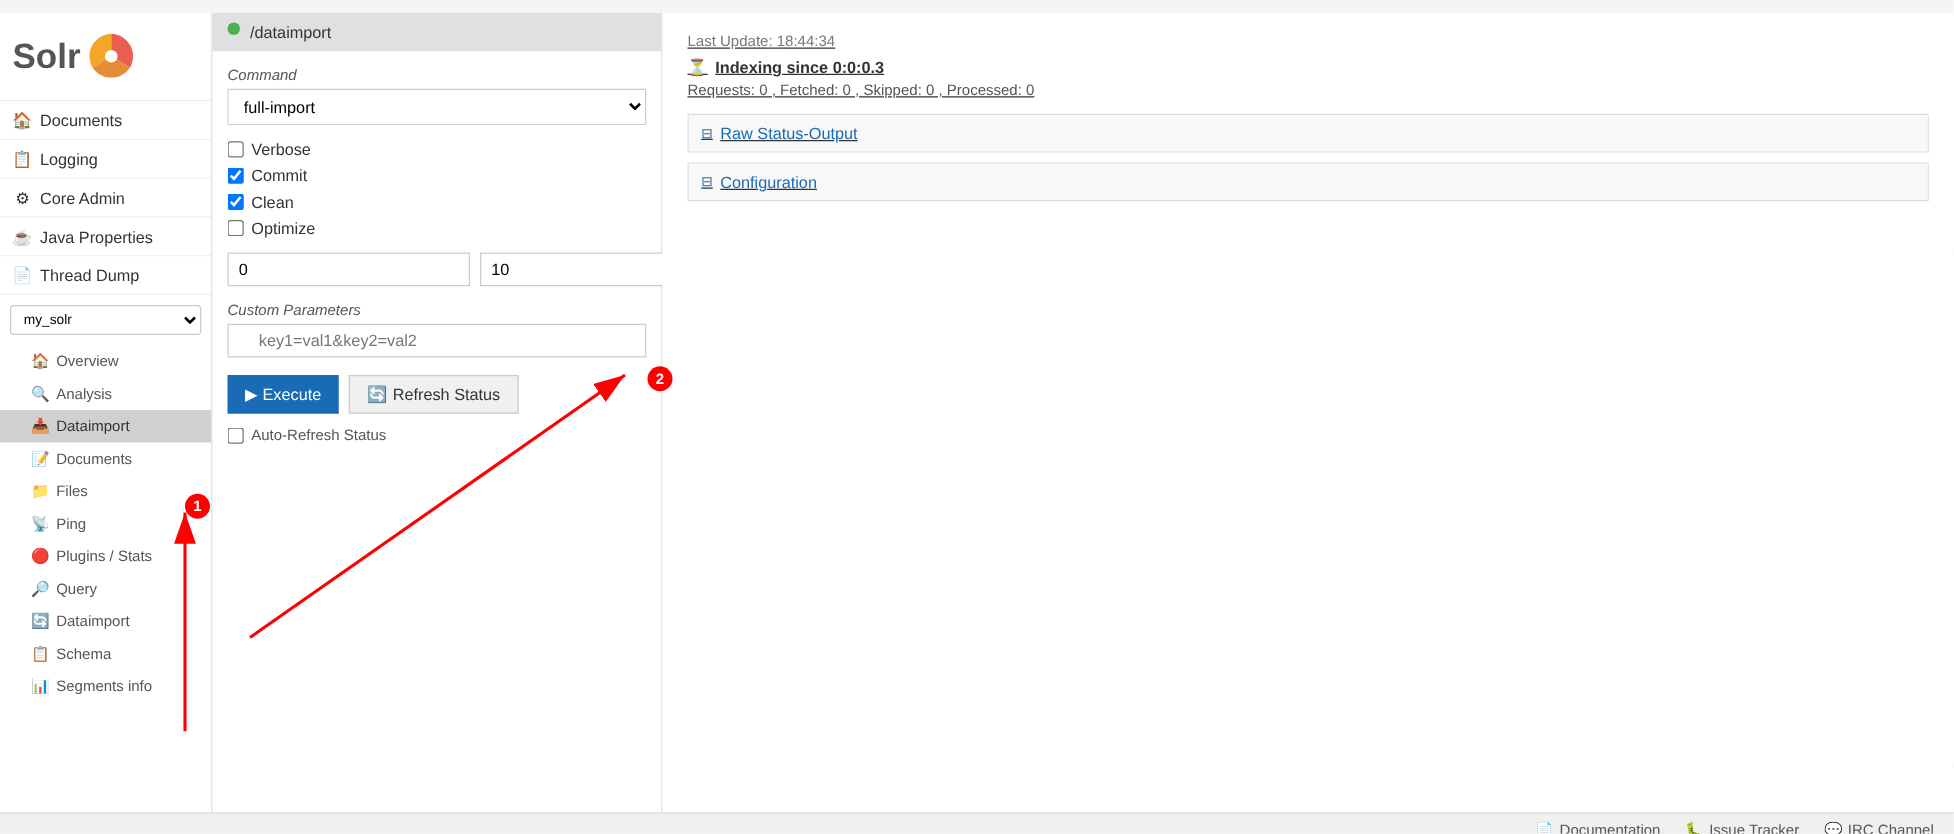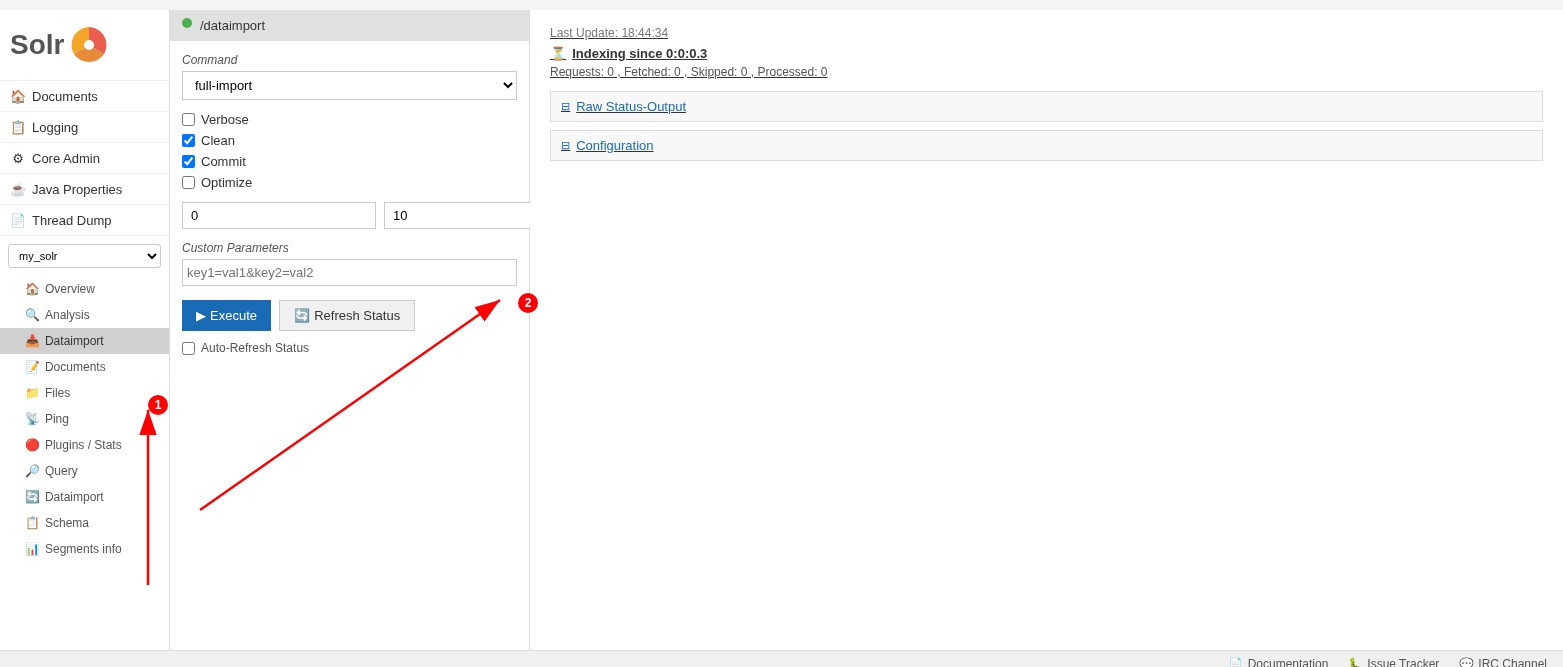--- a/index.html
+++ b/index.html
@@ -42,21 +42,21 @@
     .command-select { width: 100%; padding: 5px 8px; border: 1px solid #ccc; background: #fff; font-size: 13px; }
     
     .checkbox-group { margin: 6px 0; display: flex; align-items: center; }
     .checkbox-group input[type="checkbox"] { margin-right: 6px; }
     
     .entity-input { width: 100%; padding: 5px 8px; border: 1px solid #ccc; }
     
     .row-inputs { display: flex; gap: 8px; }
     .row-input { flex: 1; padding: 5px 8px; border: 1px solid #ccc; font-size: 13px; }
     
-    .custom-params-input { width: 100%; padding: 5px 4px; border: 1px solid #ccc; font-size: 13px; color: #999; }
+    .custom-params-input { width: 100%; padding: 5px 24px; border: 1px solid #ccc; font-size: 13px; color: #999; }
     
     .button-row { display: flex; gap: 8px; margin: 14px 0 10px; }
     
     .btn-execute { background: #1a6bb5; color: #fff; border: none; padding: 7px 14px; cursor: pointer; font-size: 13px; display: flex; align-items: center; gap: 4px; }
     
     .btn-refresh { background: #f0f0f0; color: #333; border: 1px solid #ccc; padding: 7px 14px; cursor: pointer; font-size: 13px; display: flex; align-items: center; gap: 4px; }
     
     .auto-refresh { display: flex; align-items: center; gap: 6px; font-size: 12px; color: #555; }
     
     
@@ -230,26 +230,26 @@
                 </select>
               </div>
             </div>
 
             <div class="form-group">
               <div class="checkbox-group">
                 <input type="checkbox" id="verbose" style="">
                 <label for="verbose">Verbose</label>
               </div>
               <div class="checkbox-group">
+                <input type="checkbox" id="commit" checked="" style="">
+                <label for="commit">Commit</label>
+              </div>
+              <div class="checkbox-group">
                 <input type="checkbox" id="clean" checked="" style="">
                 <label for="clean">Clean</label>
-              </div>
-              <div class="checkbox-group">
-                <input type="checkbox" id="commit" checked="" style="">
-                <label for="commit">Commit</label>
               </div>
               <div class="checkbox-group">
                 <input type="checkbox" id="optimize" style="">
                 <label for="optimize">Optimize</label>
               </div>
             </div>
 
 
             <div class="form-group">
               <div class="row-inputs">

